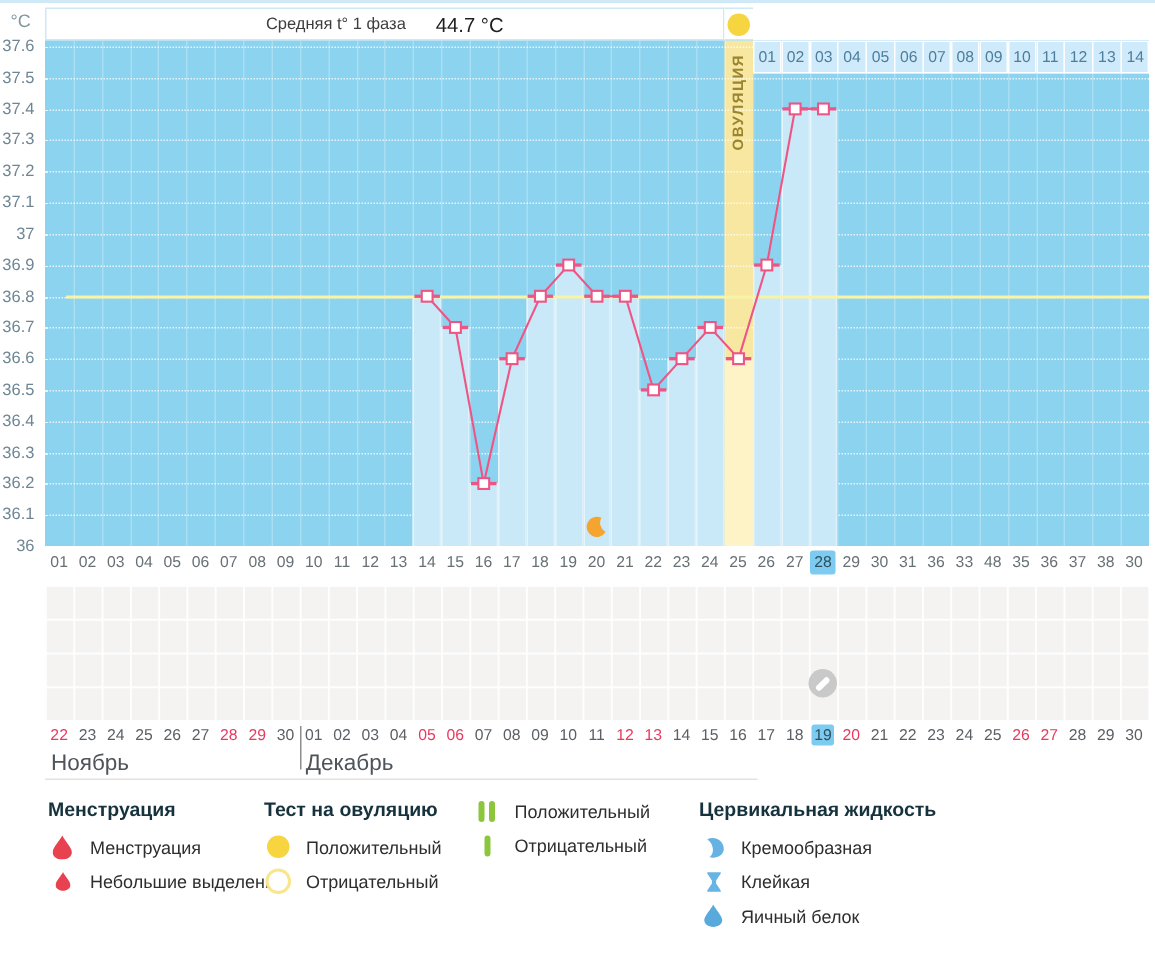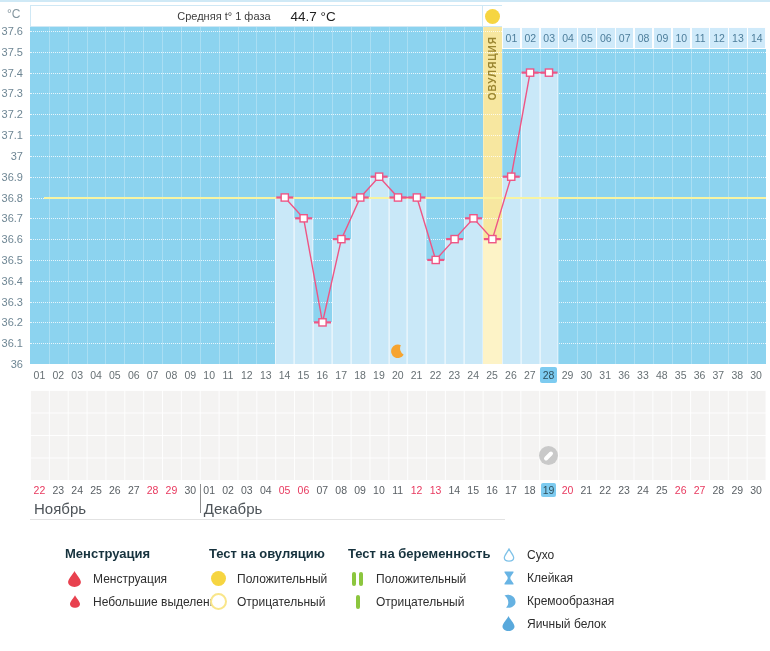--- a/index.html
+++ b/index.html
@@ -55,21 +55,21 @@
   .dates{position:absolute;left:30px;top:481px;width:736px;height:34px;}
   .dates-row{display:flex;height:16px;}
   .dcell{flex:0 0 calc(100%/39);font-size:10.5px;color:#5a6065;text-align:center;line-height:15px;}
   .dcell.red{color:#e8395f;}
   .dcell .in{padding:1px 2px;border-radius:2px;}
   .dcell .hl{background:#7dcbf0;color:#2e4f5c;}
   .month-label{position:absolute;top:17px;font-size:15px;color:#4e5459;}
   .month-divider{position:absolute;top:1px;height:29px;width:1px;background:#8e8e8e;}
   .underline{position:absolute;left:30px;top:517px;width:475px;height:1px;background:#e2e2e2;}
   
-  .legend-col{position:absolute;top:544px;margin-left:33px;}
+  .legend-col{position:absolute;top:530px;}
   .legend-title{font-size:13px;font-weight:bold;color:#16323d;margin-bottom:9px;}
   .legend-item{display:flex;align-items:center;gap:9px;height:17px;margin-bottom:6px;
                font-size:12px;color:#2e2e2e;white-space:nowrap;}
   .licon{width:19px;display:flex;justify-content:center;align-items:center;}
   .legend-bottom{position:absolute;left:32px;top:630px;display:flex;align-items:center;
                  font-size:12px;color:#2e2e2e;}
   .legend-bottom .licon{margin-right:9px;}
   .lb-gap1{margin-right:38px;}
   .lb-gap2{margin-right:44px;}
   .circ-yellow{width:15px;height:15px;border-radius:50%;background:#f6d541;}
@@ -360,67 +360,59 @@
     </div>
     <div class="legend-item">
       <span class="licon">
           <span class="circ-yellow-o"></span>
         </span>
       <span>Отрицательный</span>
     </div>
   </div>
 
   <div class="legend-col" style="left:315px;">
-    <div class="legend-title">Тест на беременность</div>
     <div class="legend-item">
       <span class="licon">
           <span class="gbars">
             <span class="gbar"></span>
             <span class="gbar"></span>
           </span>
         </span>
       <span>Положительный</span>
     </div>
     <div class="legend-item">
       <span class="licon">
           <span class="gbars">
             <span class="gbar"></span>
           </span>
         </span>
       <span>Отрицательный</span>
     </div>
   </div>
 
   <div class="legend-col" style="left:466px;">
-    <div class="legend-item">
-      <span class="licon">
-        <svg width="12" height="14" viewBox="0 0 12 15">
-            <path d="M6 1.2C5 3.4 1 7.9 1 10.4c0 2 2.1 3.6 5 3.6s5-1.6 5-3.6C11 7.9 7 3.4 6 1.2Z" fill="none" stroke="#7fc2e8" stroke-width="1.4"></path>
+    <div class="legend-title">Цервикальная жидкость</div>
+    <div class="legend-item">
+      <span class="licon">
+        <svg width="14" height="14" viewBox="0 0 14 14">
+            <path d="M2.5 1.5C8-1 14 3 13.5 8.5 13 12.5 8.5 14.5 4 13.5 7.5 11 7 4.5 2.5 1.5Z" fill="#66b2e2"></path>
           </svg>
       </span>
-      <span>Сухо</span>
+      <span>Кремообразная</span>
     </div>
     <div class="legend-item">
       <span class="licon">
         <svg width="10" height="14" viewBox="0 0 10 14">
             <path d="M.5.5h9v.9L6.4 6v2l3.1 4.6v.9h-9v-.9L3.6 8V6L.5 1.4Z" fill="#68b4e4"></path>
           </svg>
       </span>
       <span>Клейкая</span>
     </div>
     <div class="legend-item">
       <span class="licon">
-        <svg width="14" height="14" viewBox="0 0 14 14">
-            <path d="M2.5 1.5C8-1 14 3 13.5 8.5 13 12.5 8.5 14.5 4 13.5 7.5 11 7 4.5 2.5 1.5Z" fill="#66b2e2"></path>
-          </svg>
-      </span>
-      <span>Кремообразная</span>
-    </div>
-    <div class="legend-item">
-      <span class="licon">
         <svg width="13" height="15" viewBox="0 0 12 15">
             <path d="M6 0C4.8 2.8 0 7.6 0 10.4 0 13 2.7 15 6 15s6-2 6-4.6C12 7.6 7.2 2.8 6 0Z" fill="#59a9dc"></path>
           </svg>
       </span>
       <span>Яичный белок</span>
     </div>
   </div>
 
 
 </div>

